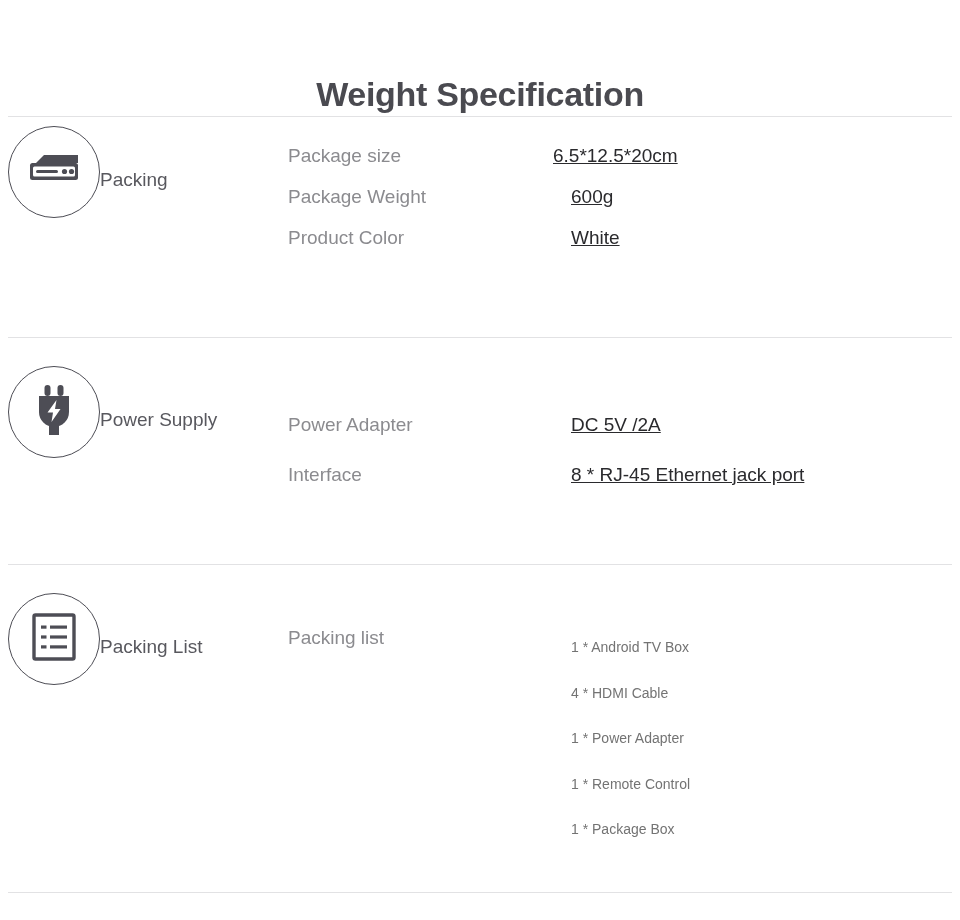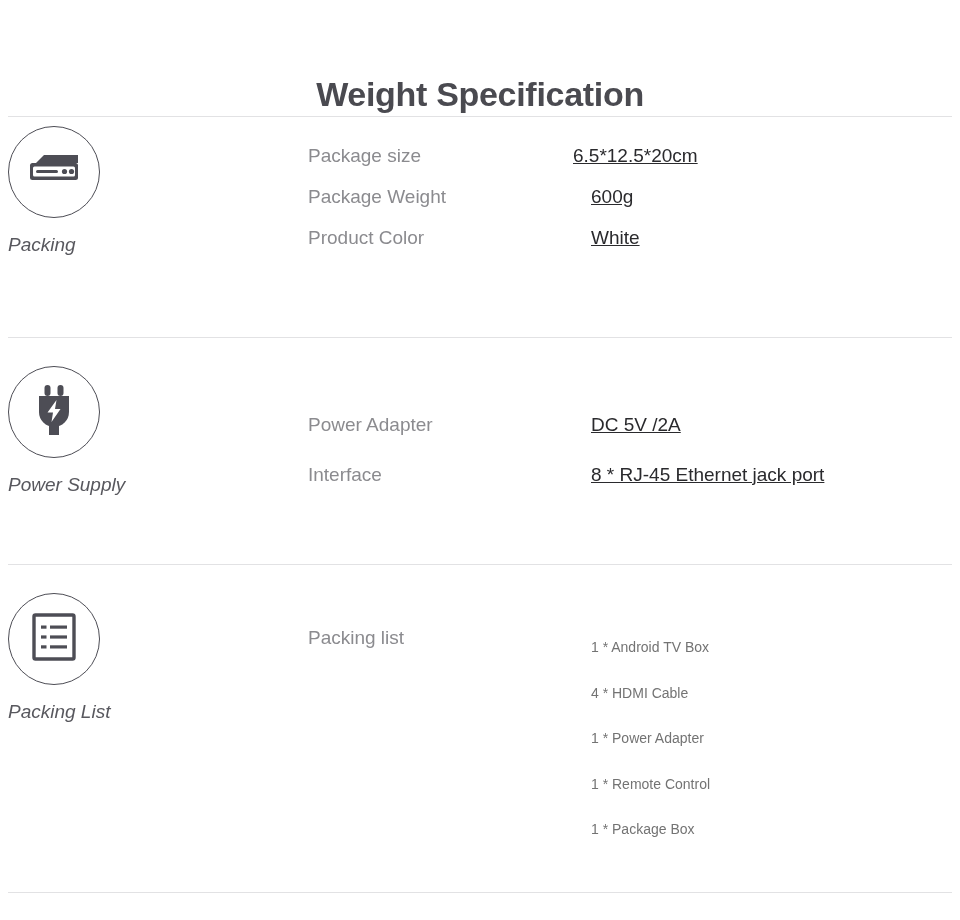--- a/index.html
+++ b/index.html
@@ -43,23 +43,22 @@
     padding-left: 8px;
   }
   .section-packing   { height: 220px; }
   .section-power     { height: 226px; }
   .section-list      { height: 327px; }
 
   .icon-col {
     width: 280px;
     flex: 0 0 280px;
     display: flex;
-    flex-direction: column;
-    align-items: flex-start;
-    font-style: italic;
+    flex-direction: row;
+    align-items: center;
   }
   .icon-circle {
     width: 92px;
     height: 92px;
     border: 1px solid #4d4d55;
     border-radius: 50%;
     display: flex;
     align-items: center;
     justify-content: center;
     box-sizing: border-box;
@@ -73,21 +72,20 @@
   }
 
   .fields-col {
     flex: 1 1 auto;
     padding-top: 6px;
     position: relative;
   }
   .spec-row {
     display: flex;
     align-items: baseline;
-    margin-left: 20px;
   }
   .spec-label {
     width: 265px;
     flex: 0 0 265px;
     font-size: 19px;
     color: #8b8b8f;
     line-height: 41px;
     white-space: nowrap;
   }
   .spec-value {

